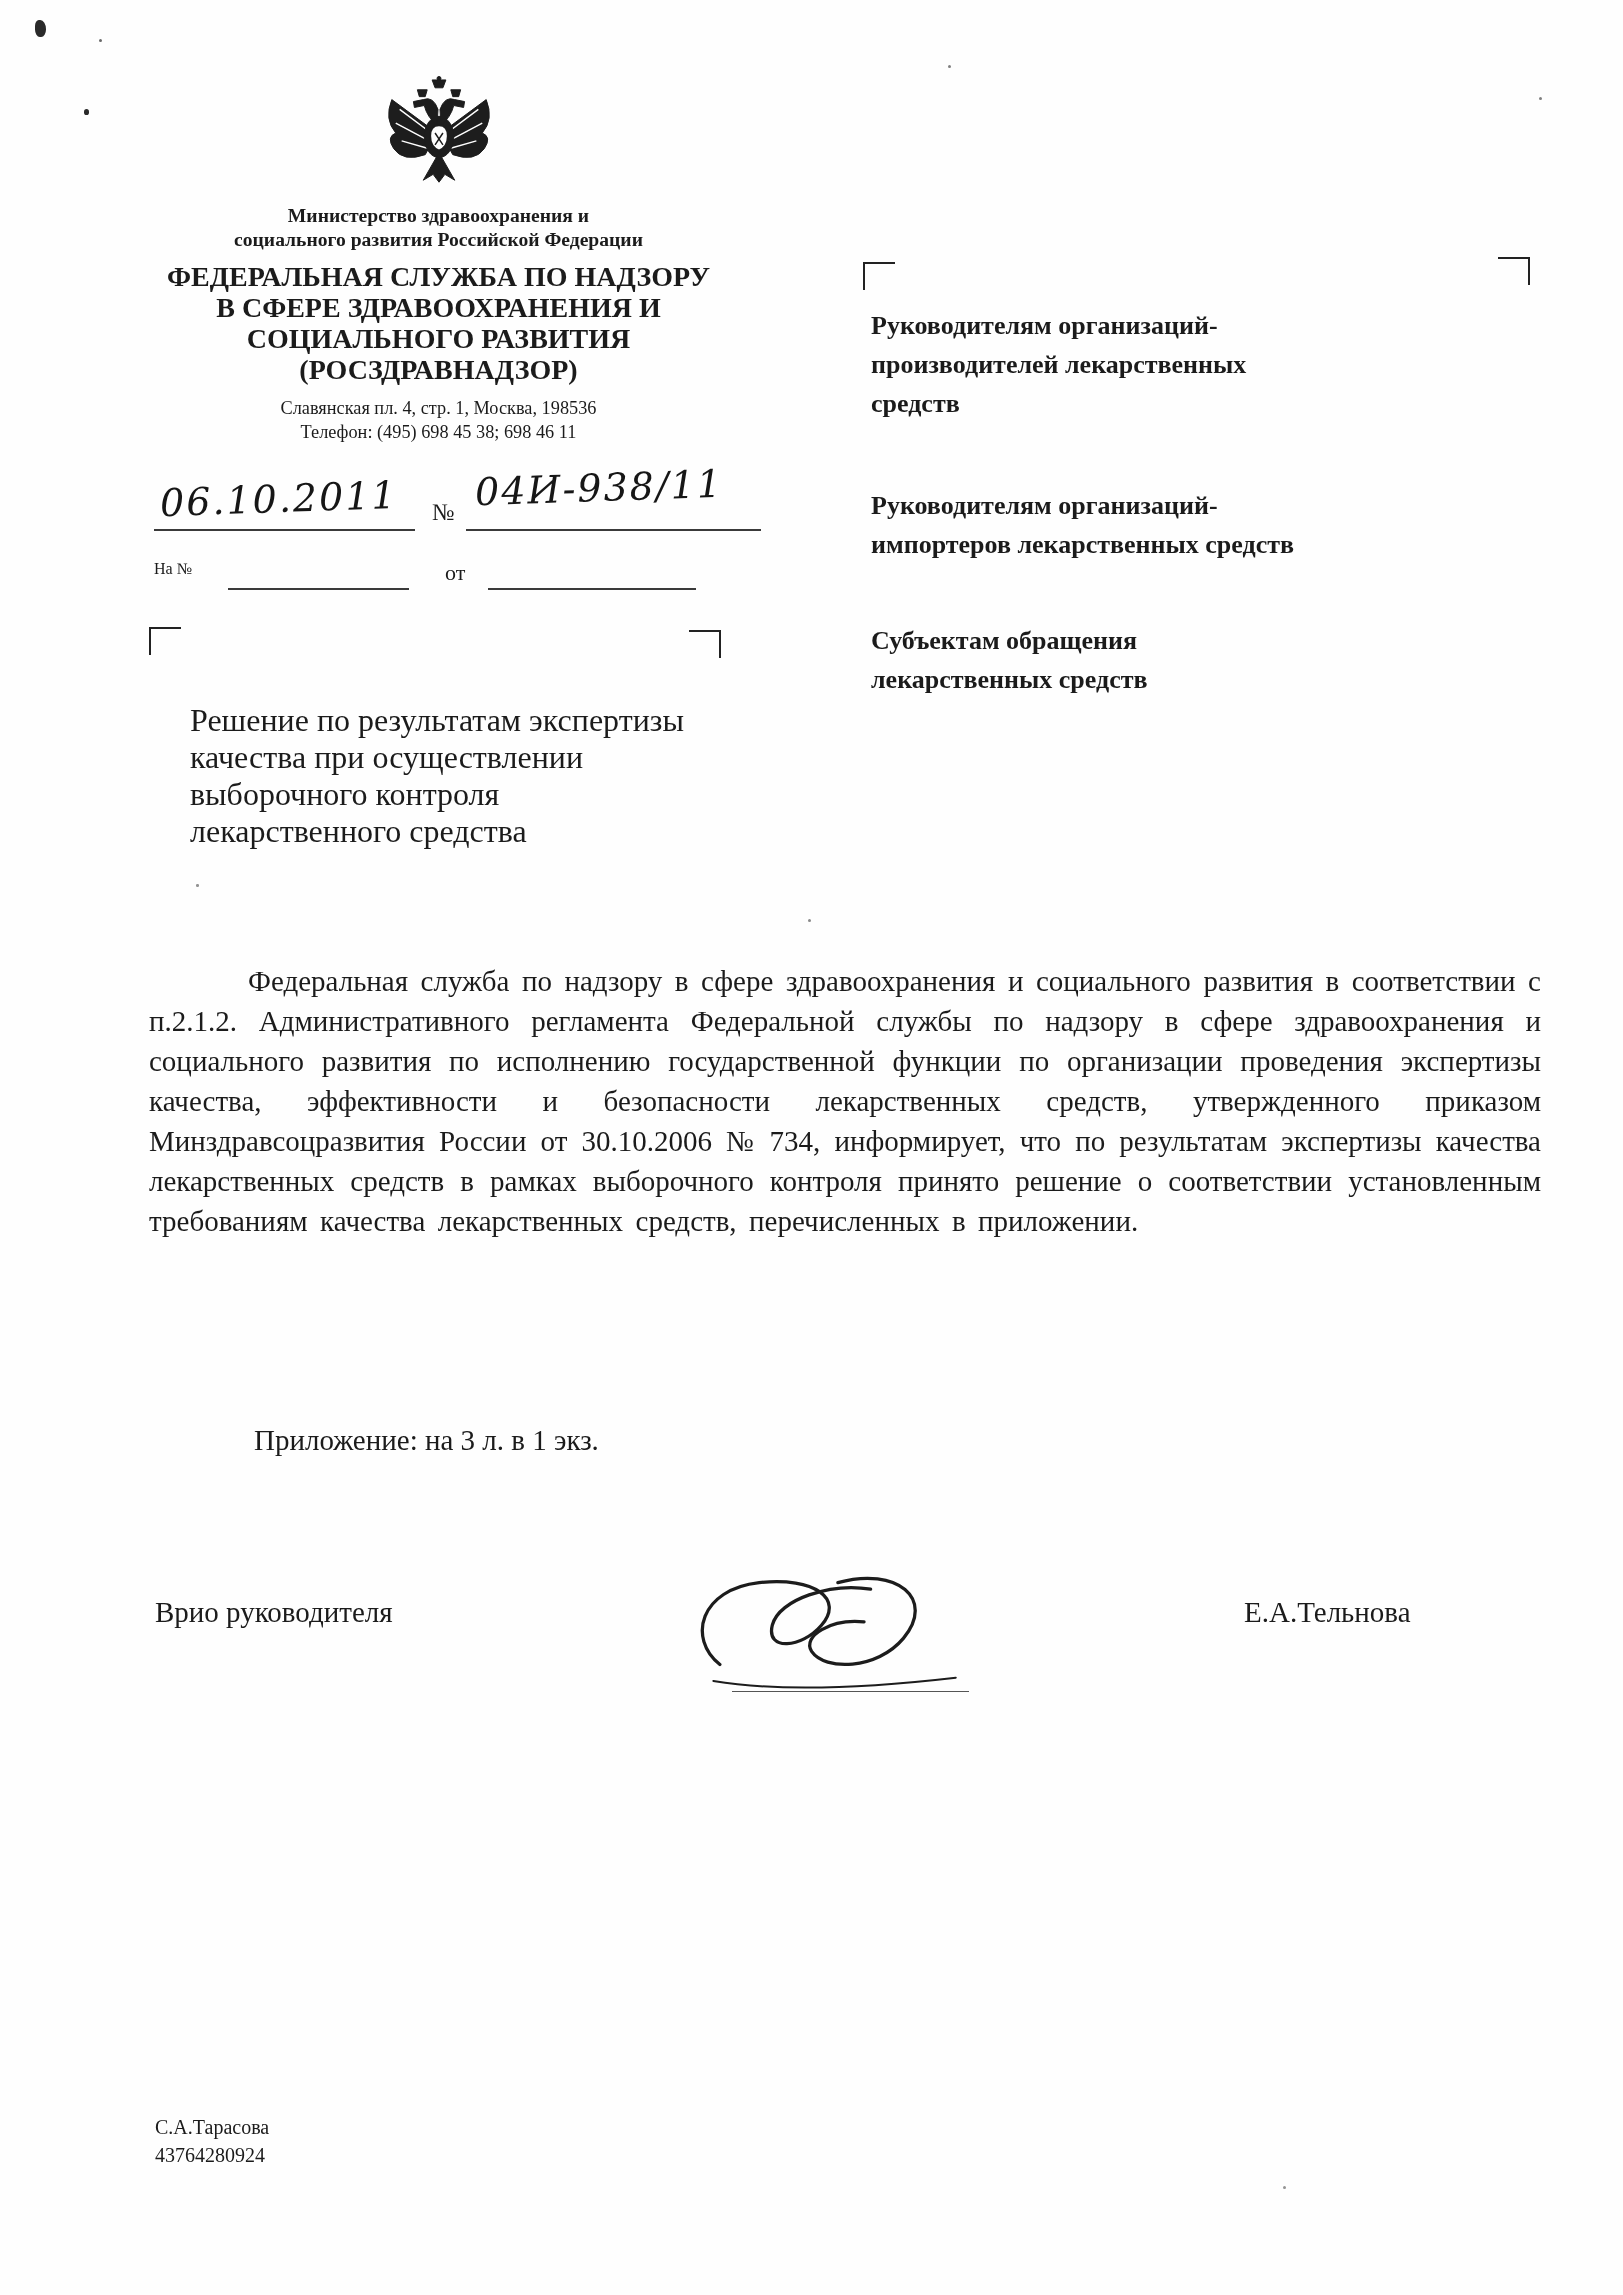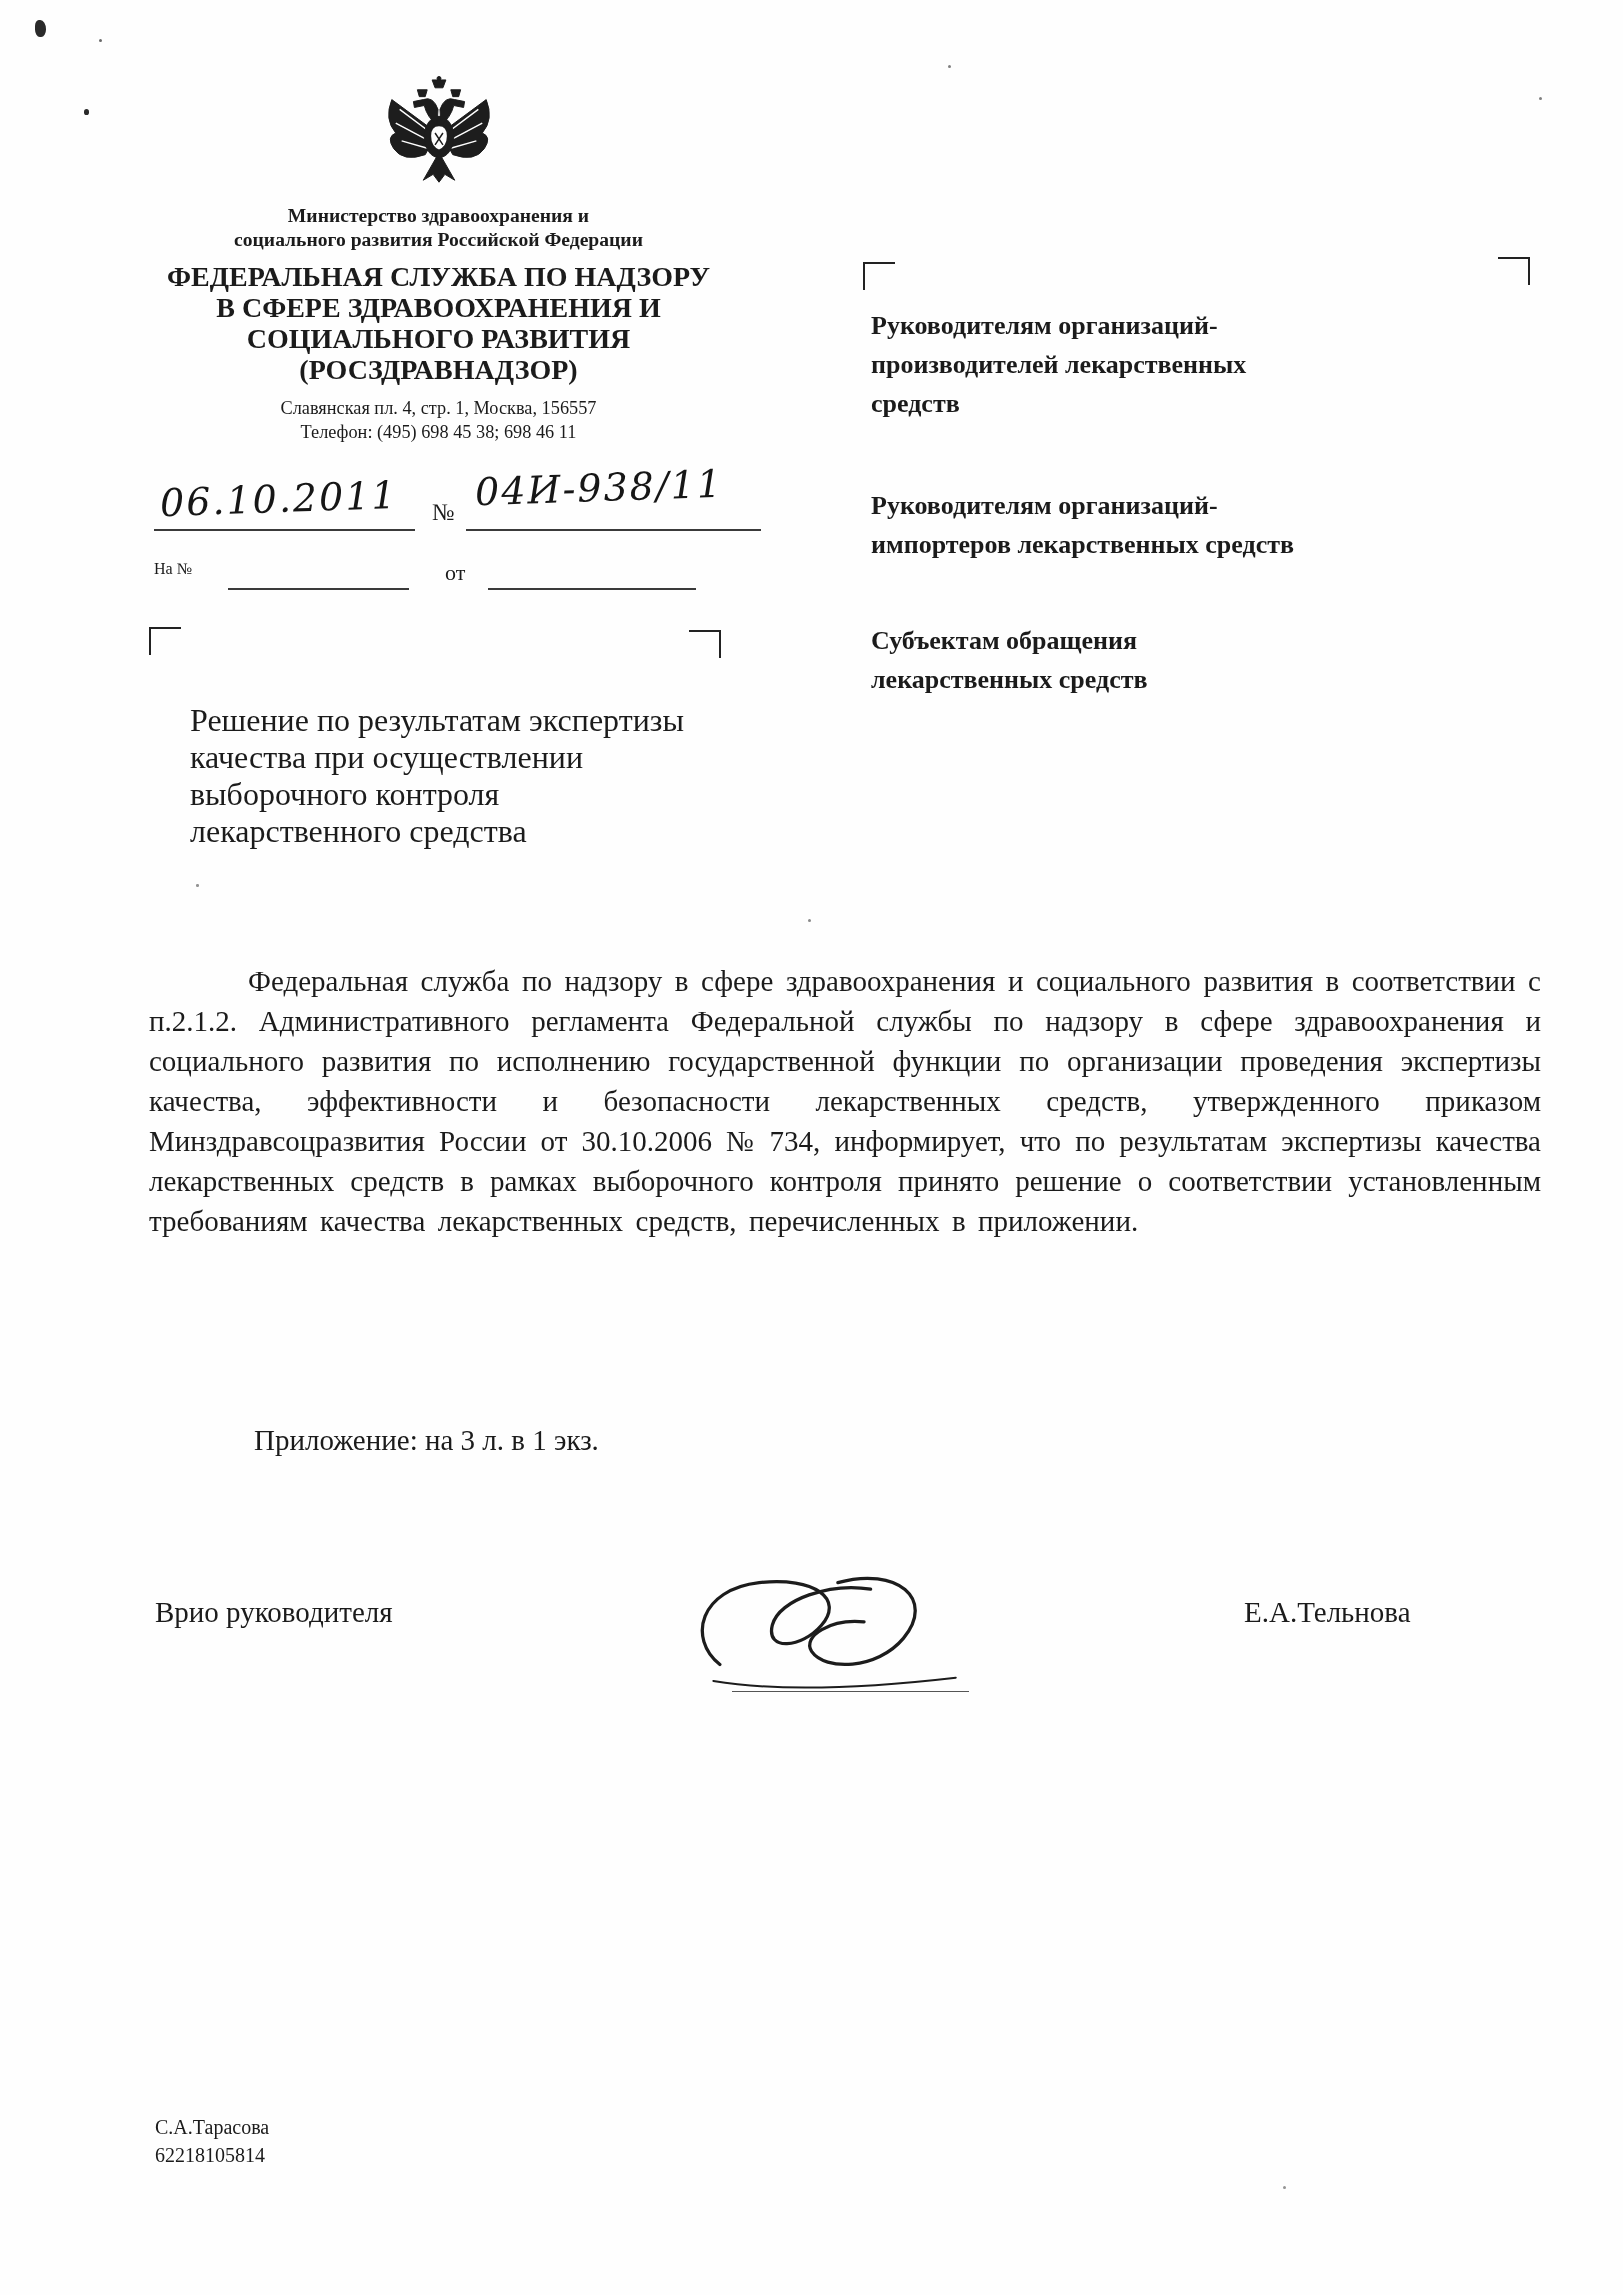--- a/index.html
+++ b/index.html
@@ -184,21 +184,21 @@
       <path d="M56 58 L64 70 M64 58 L56 70" stroke="#1d1d1d" stroke-width="1.5"></path>
     </g>
   </svg>
 
   <div class="ministry">Министерство здравоохранения и
 социального развития Российской Федерации</div>
   <div class="service">ФЕДЕРАЛЬНАЯ СЛУЖБА ПО НАДЗОРУ
 В СФЕРЕ ЗДРАВООХРАНЕНИЯ И
 СОЦИАЛЬНОГО РАЗВИТИЯ
 (РОСЗДРАВНАДЗОР)</div>
-  <div class="org-address">Славянская пл. 4, стр. 1, Москва, 156557</div>
+  <div class="org-address">Славянская пл. 4, стр. 1, Москва, 198536</div>
   <div class="org-phone">Телефон: (495) 698 45 38; 698 46 11</div>
 
   <span class="handwritten hw-date">06.10.2011</span>
   <span class="no-sign">№</span>
   <span class="handwritten hw-number">04И-938/11</span>
   <div class="rule rule-date"></div>
   <div class="rule rule-num"></div>
 
   <span class="na-label">На №</span>
   <div class="rule rule-na"></div>
@@ -233,21 +233,21 @@
     <g fill="none" stroke="#1c1c1c" stroke-width="5" stroke-linecap="round">
       <path d="M70 170 C 20 130, 40 55, 130 45 C 215 36, 260 70, 225 110 C 195 145, 140 150, 150 110 C 160 70, 240 45, 300 55"></path>
       <path d="M250 45 C 340 20, 400 70, 350 130 C 310 178, 230 180, 210 150 C 195 126, 240 100, 290 105"></path>
       <path d="M60 195 C 160 212, 300 205, 430 190" stroke-width="3"></path>
     </g>
   </svg>
   <div class="rule sig-rule"></div>
   <div class="sig-name">Е.А.Тельнова</div>
 
   <div class="footer-executor">С.А.Тарасова</div>
-  <div class="footer-phone">62218105814</div>
+  <div class="footer-phone">43764280924</div>
 
   <div class="speck speck-1"></div>
   <div class="speck speck-2"></div>
   <div class="speck speck-3"></div>
   <div class="speck speck-4"></div>
   <div class="speck speck-5"></div>
   <div class="speck speck-6"></div>
   <div class="speck speck-7"></div>
   <div class="speck speck-8"></div>
 

